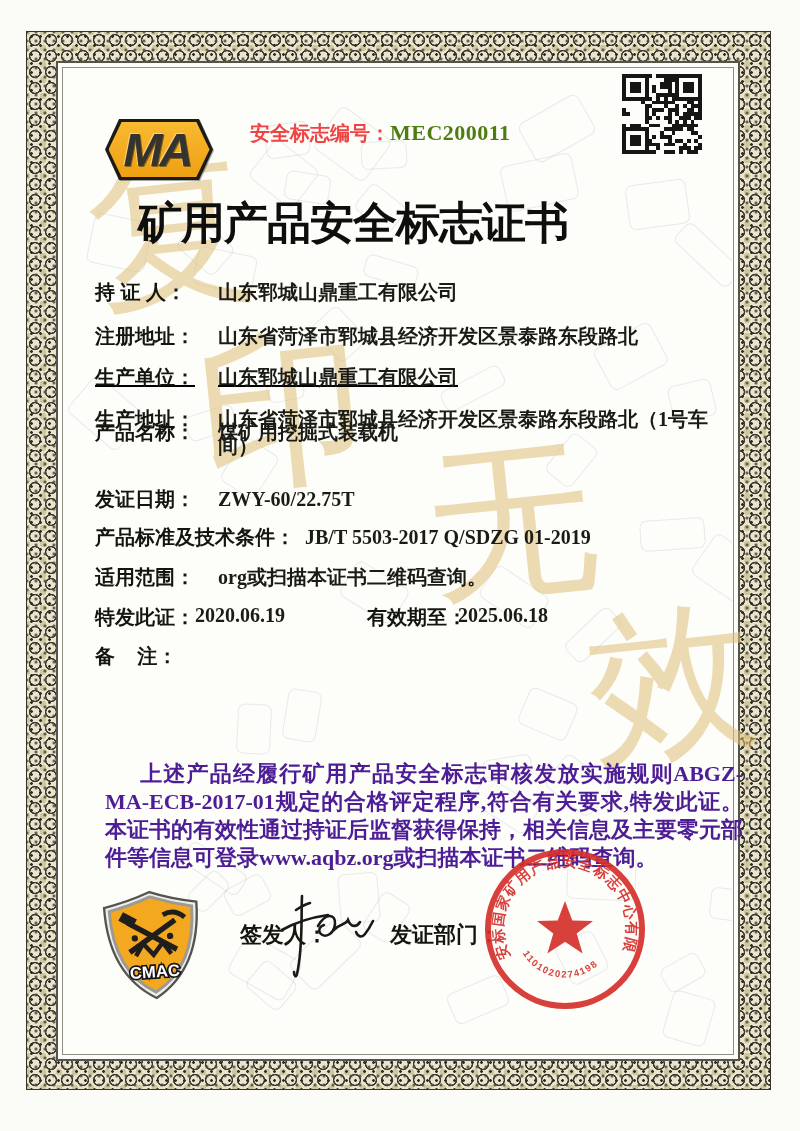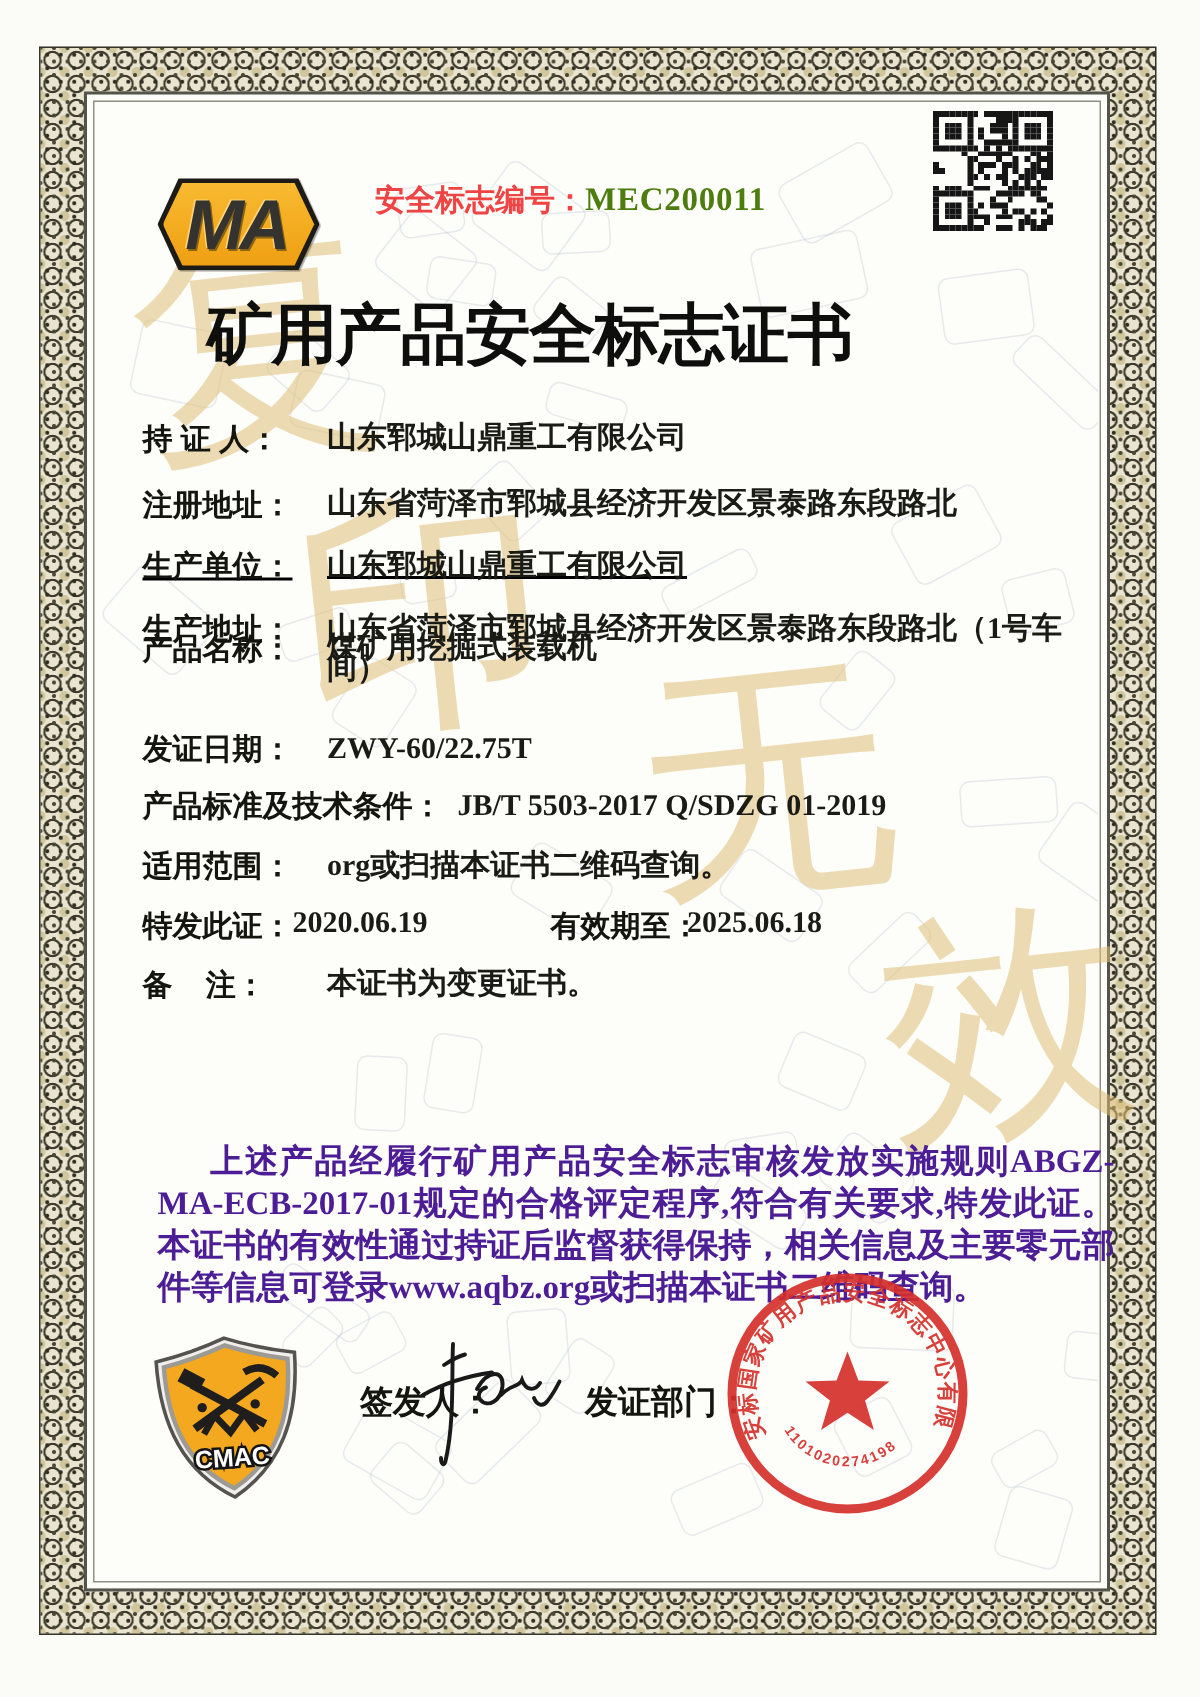--- a/index.html
+++ b/index.html
@@ -643,21 +643,20 @@
 
     <div class="daterow" style="top:604px;">
       <span class="lbl" style="left:0;">特发此证：</span>
       <span class="val" style="left:100px;">2020.06.19</span>
       <span class="lbl" style="left:272px;">有效期至：</span>
       <span class="val" style="left:363px;">2025.06.18</span>
     </div>
 
     <div class="row" style="top:643px;">
       <span class="lbl">备    注：</span>
-      <span class="val">本证书为变更证书。</span>
     </div>
 
     <div class="statement">上述产品经履行矿用产品安全标志审核发放实施规则ABGZ-MA-ECB-2017-01规定的合格评定程序,符合有关要求,特发此证。本证书的有效性通过持证后监督获得保持，相关信息及主要零元部件等信息可登录www.aqbz.org或扫描本证书二维码查询。</div>
 
     <svg class="cmac" viewBox="0 0 120 122">
       <g transform="rotate(-4 60 60)">
         <path d="M60 6 C78 13 96 17 107 19 C107 63 93 95 60 114 C27 95 13 63 13 19 C24 17 42 13 60 6 Z" fill="#efeeec" stroke="#55534e" stroke-width="2.4"></path>
         <path d="M60 11 C76 17 92 21 102 23 C102 62 90 91 60 108 C30 91 18 62 18 23 C28 21 44 17 60 11 Z" fill="#f3a81f" stroke="#9c9a94" stroke-width="3"></path>
         <g stroke="#1f1e1c" fill="none">
           <path d="M36 36 L84 66" stroke-width="5.5"></path>

